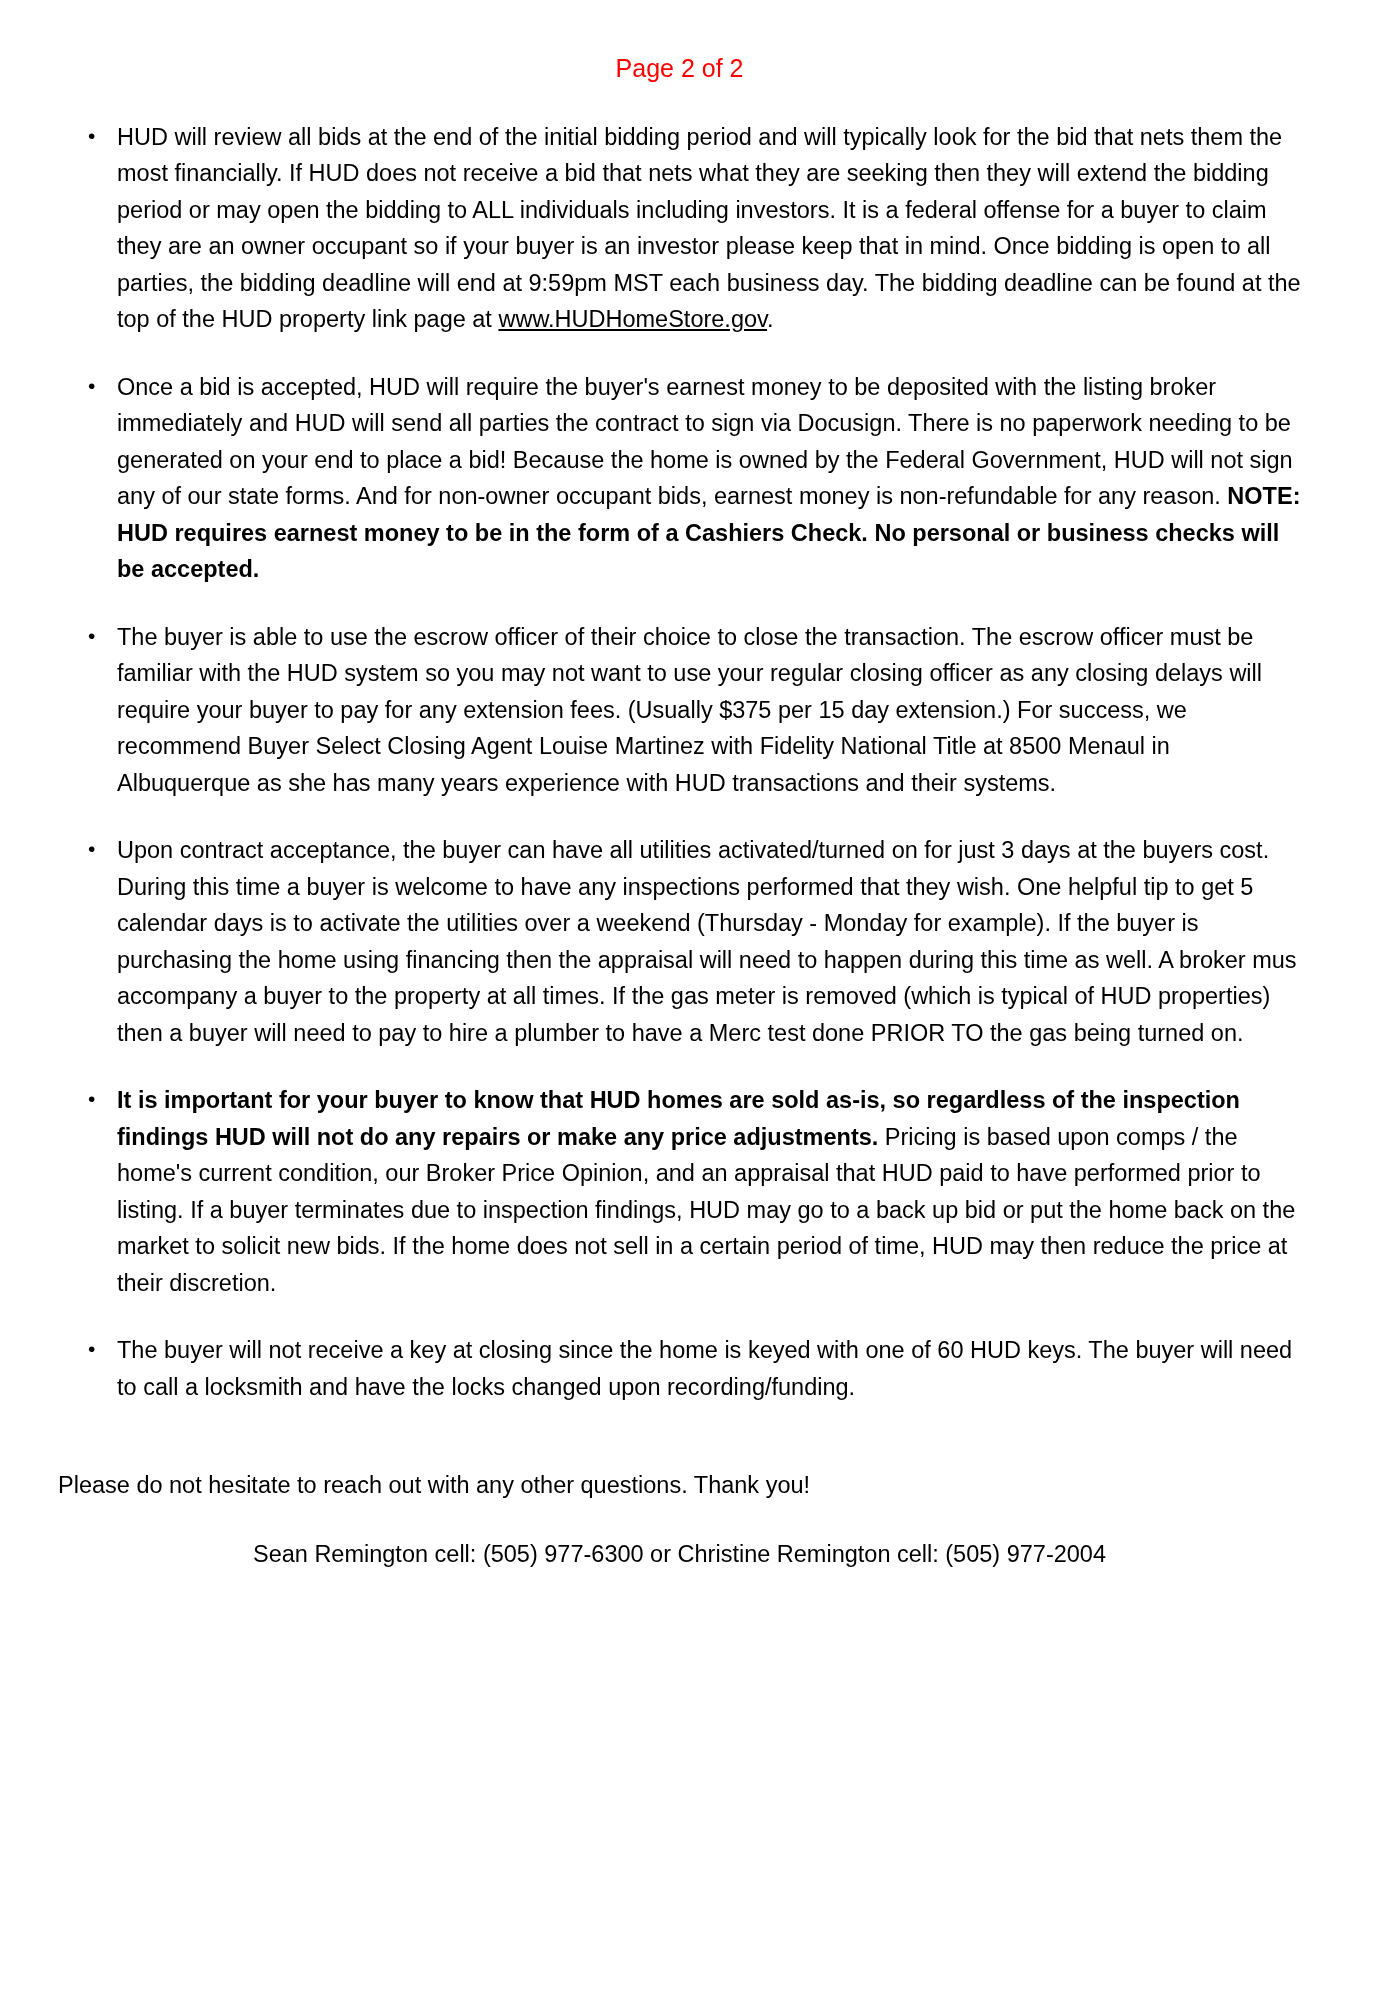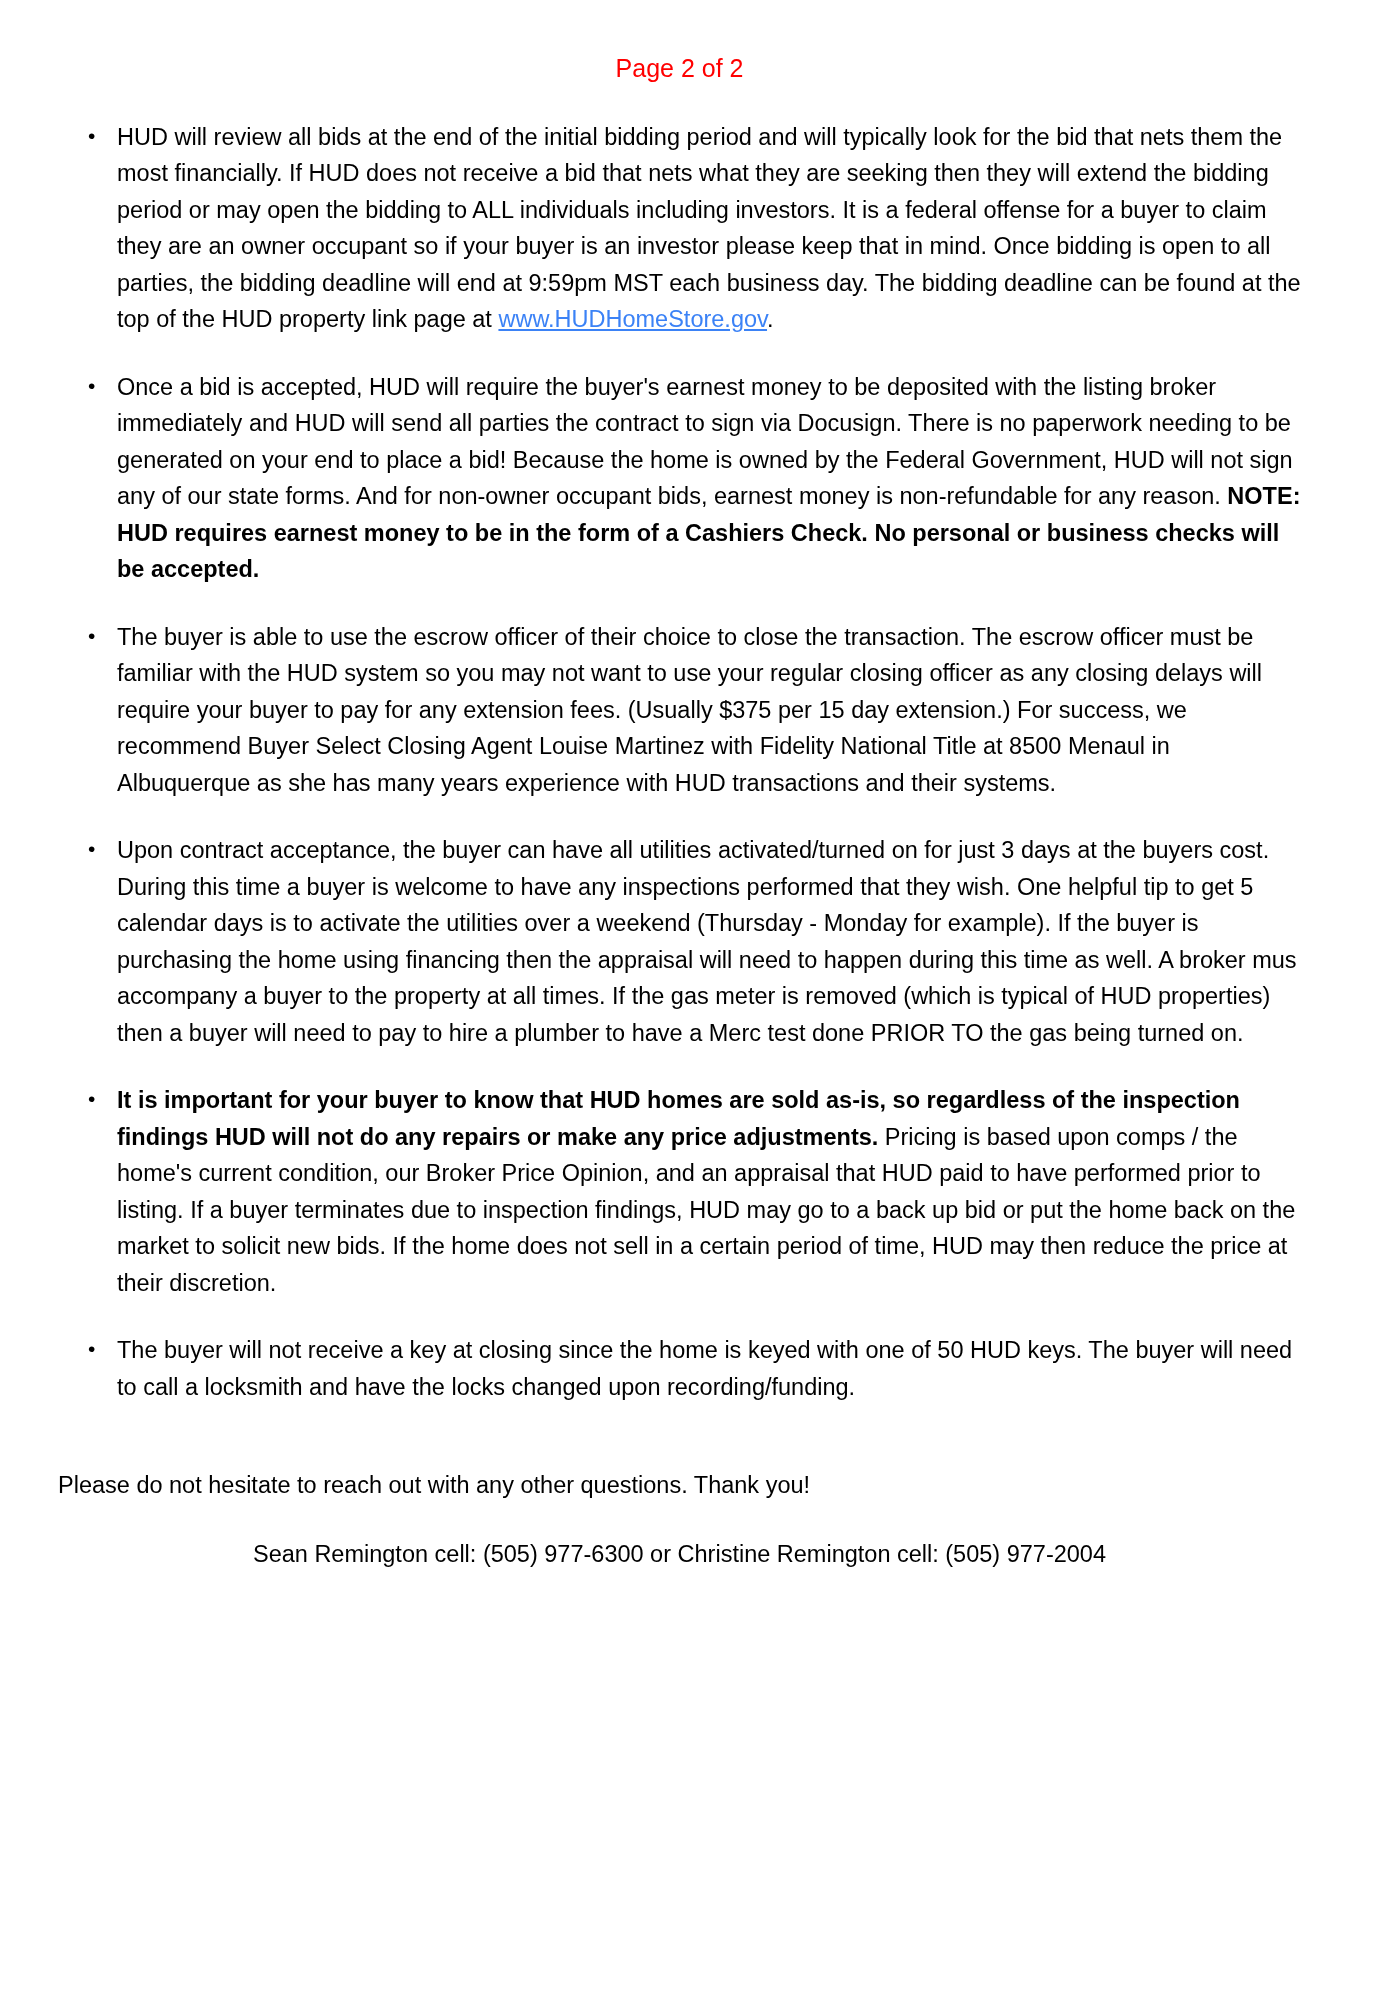--- a/index.html
+++ b/index.html
@@ -49,21 +49,21 @@
     left: 30px;
     top: -2px;
     font-size: 21px;
     line-height: 38px;
     color: #000000;
   }
   .bold {
     font-weight: bold;
   }
   a.doclink {
-    color: #3b82f6;
+    color: #000000;
   }
   .closing {
     text-align: left;
     font-size: 23.5px;
     line-height: 36px;
     margin-top: 62px;
   }
   .signature {
     text-align: center;
     font-size: 23.5px;
@@ -78,21 +78,21 @@
 <div class="page">
 
   <div class="page-header">Page 2 of 2</div>
 
   <ul class="bullets" id="bullet-list">
       <li><span>HUD will review all bids at the end of the initial bidding period and will typically look for the bid that nets them the most financially. If HUD does not receive a bid that nets what they are seeking then they will extend the bidding period or may open the bidding to ALL individuals including investors. It is a federal offense for a buyer to claim they are an owner occupant so if your buyer is an investor please keep that in mind. Once bidding is open to all parties, the bidding deadline will end at 9:59pm MST each business day. The bidding deadline can be found at the top of the HUD property link page at </span><a class="doclink" href="#">www.HUDHomeStore.gov</a><span>.</span></li>
       <li><span>Once a bid is accepted, HUD will require the buyer's earnest money to be deposited with the listing broker immediately and HUD will send all parties the contract to sign via Docusign. There is no paperwork needing to be generated on your end to place a bid! Because the home is owned by the Federal Government, HUD will not sign any of our state forms. And for non-owner occupant bids, earnest money is non-refundable for any reason. </span><span class="bold">NOTE: HUD requires earnest money to be in the form of a Cashiers Check. No personal or business checks will be accepted.</span></li>
       <li><span>The buyer is able to use the escrow officer of their choice to close the transaction. The escrow officer must be familiar with the HUD system so you may not want to use your regular closing officer as any closing delays will require your buyer to pay for any extension fees. (Usually $375 per 15 day extension.) For success, we recommend Buyer Select Closing Agent Louise Martinez with Fidelity National Title at 8500 Menaul in Albuquerque as she has many years experience with HUD transactions and their systems.</span></li>
       <li><span>Upon contract acceptance, the buyer can have all utilities activated/turned on for just 3 days at the buyers cost. During this time a buyer is welcome to have any inspections performed that they wish. One helpful tip to get 5 calendar days is to activate the utilities over a weekend (Thursday - Monday for example). If the buyer is purchasing the home using financing then the appraisal will need to happen during this time as well. A broker mus accompany a buyer to the property at all times. If the gas meter is removed (which is typical of HUD properties) then a buyer will need to pay to hire a plumber to have a Merc test done PRIOR TO the gas being turned on.</span></li>
       <li><span class="bold">It is important for your buyer to know that HUD homes are sold as-is, so regardless of the inspection findings HUD will not do any repairs or make any price adjustments.</span><span> Pricing is based upon comps / the home's current condition, our Broker Price Opinion, and an appraisal that HUD paid to have performed prior to listing. If a buyer terminates due to inspection findings, HUD may go to a back up bid or put the home back on the market to solicit new bids. If the home does not sell in a certain period of time, HUD may then reduce the price at their discretion.</span></li>
-      <li><span>The buyer will not receive a key at closing since the home is keyed with one of 50 HUD keys. The buyer will need to call a locksmith and have the locks changed upon recording/funding.</span></li>
+      <li><span>The buyer will not receive a key at closing since the home is keyed with one of 60 HUD keys. The buyer will need to call a locksmith and have the locks changed upon recording/funding.</span></li>
     </ul>
 
   <div class="closing">Please do not hesitate to reach out with any other questions. Thank you!</div>
 
   <div class="signature">
     <span class="sig-line">Sean Remington cell: (505) 977-6300 or Christine Remington cell: (505) 977-2004</span>
   </div>
 
 </div>
 

